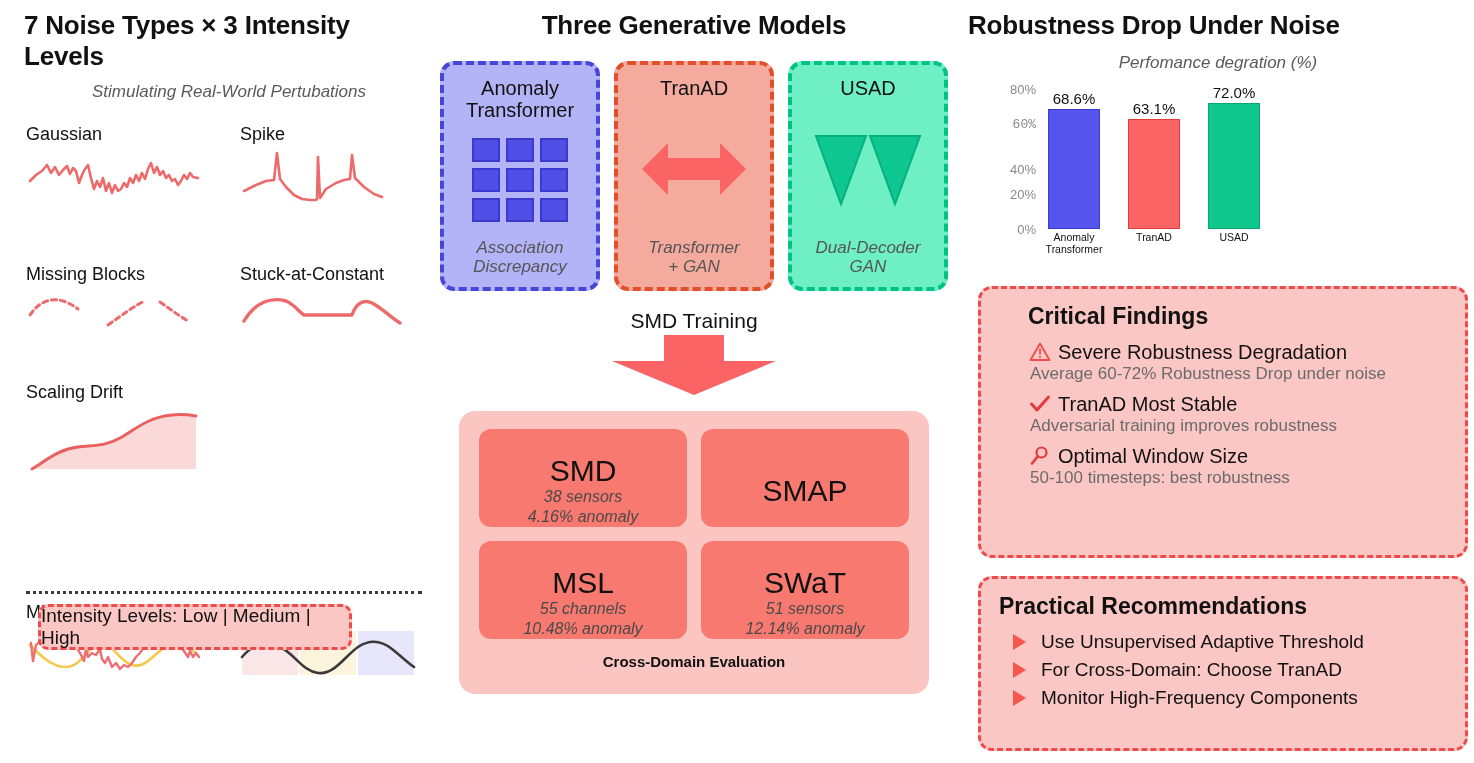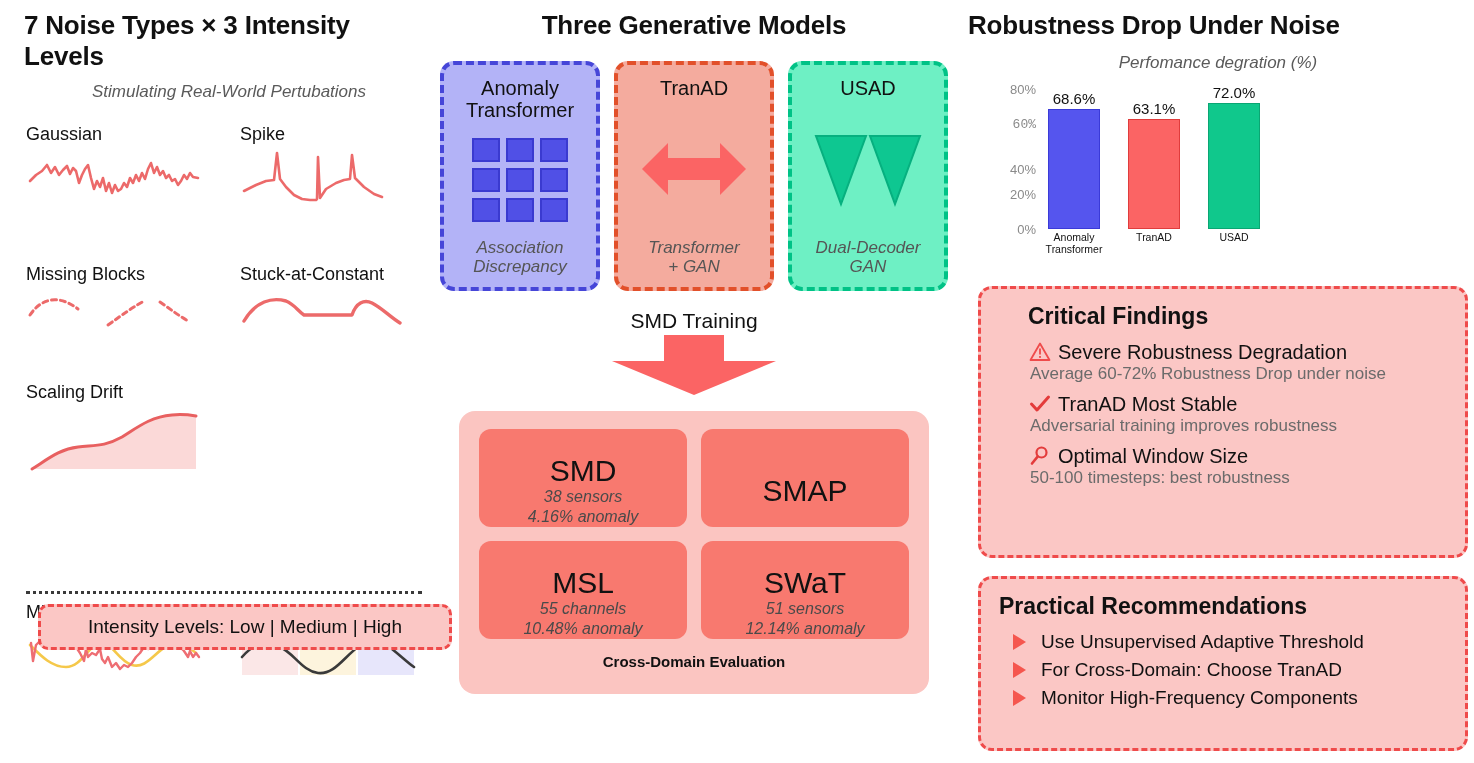--- a/index.html
+++ b/index.html
@@ -23,21 +23,21 @@
   .noise-grid{position:relative;}
   .noise-cell{position:absolute;}
   .wave{display:block;}
 
   .divider{
     position:absolute;left:2px;top:467px;width:396px;height:0;
     border-top:3px dotted #3a3a3a;
   }
 
   .intensity-badge{
-    position:absolute;left:14px;top:594px;width:414px;height:46px;
+    position:absolute;left:14px;top:594px;width:314px;height:46px;
     background:#fbc7c5;border:3px dashed #ef4b4b;border-radius:10px;
     display:flex;align-items:center;justify-content:center;
     font-size:19px;color:#111;box-sizing:border-box;
   }
 
   
   #mid{left:434px;top:10px;width:520px;}
   #mid .h1{text-align:center;margin:0 0 20px 0;}
   .models{display:flex;gap:14px;justify-content:center;}
   .model-card{

